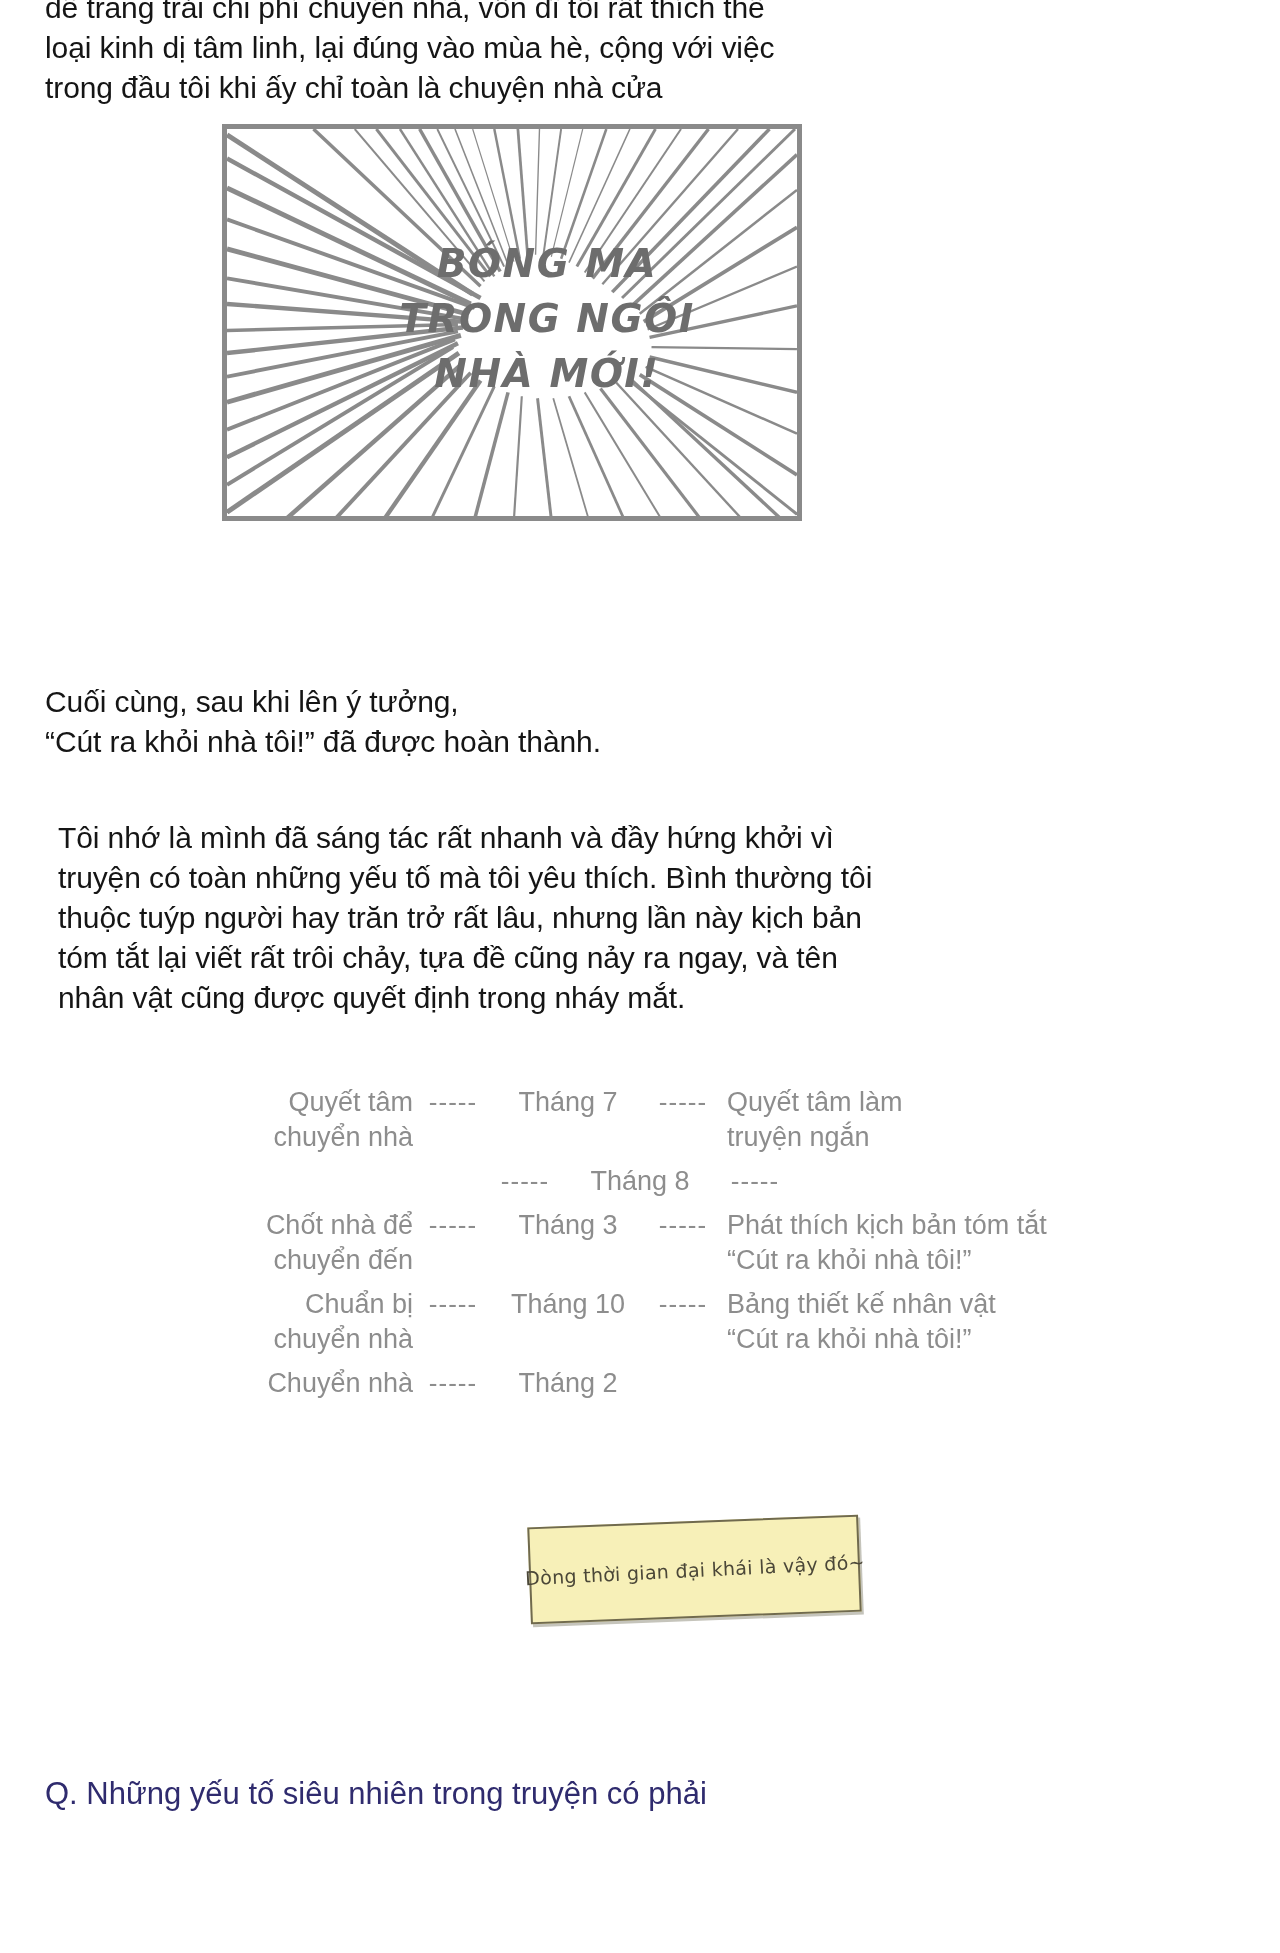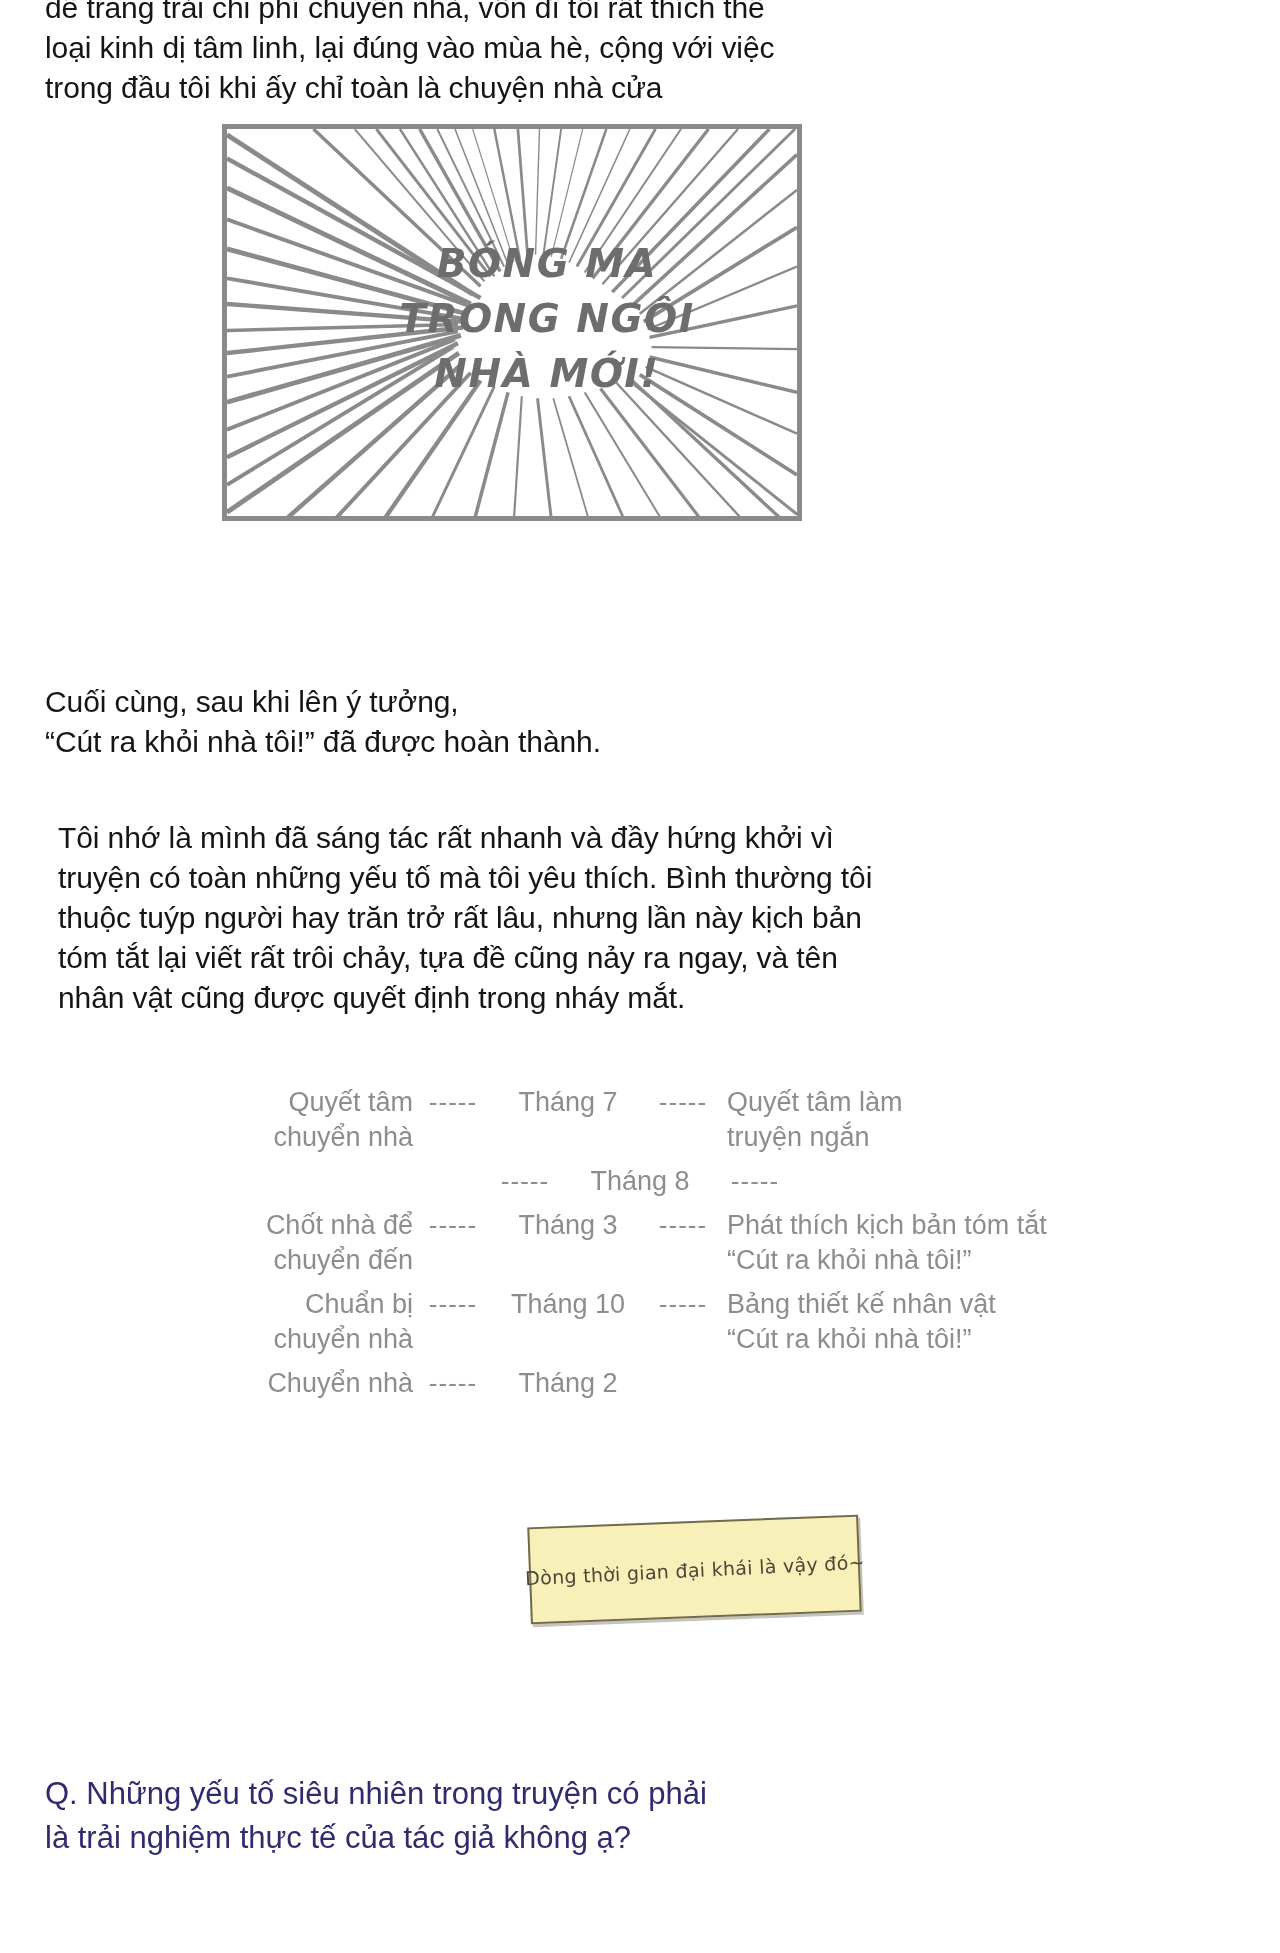--- a/index.html
+++ b/index.html
@@ -274,17 +274,13 @@
 
 <div id="sticky-note">
   <span class="note-text">Dòng thời gian đại khái là vậy đó~</span>
 </div>
 
 <div id="question-block">
   <span class="qline">
     <span class="hl" style="width:836px;"></span>
     <span class="qtext">Q. Những yếu tố siêu nhiên trong truyện có phải</span>
   </span>
-  <span class="qline">
-    <span class="hl" style="width:744px;"></span>
-    <span class="qtext">là trải nghiệm thực tế của tác giả không ạ?</span>
-  </span>
 </div>
 
 </body></html>

